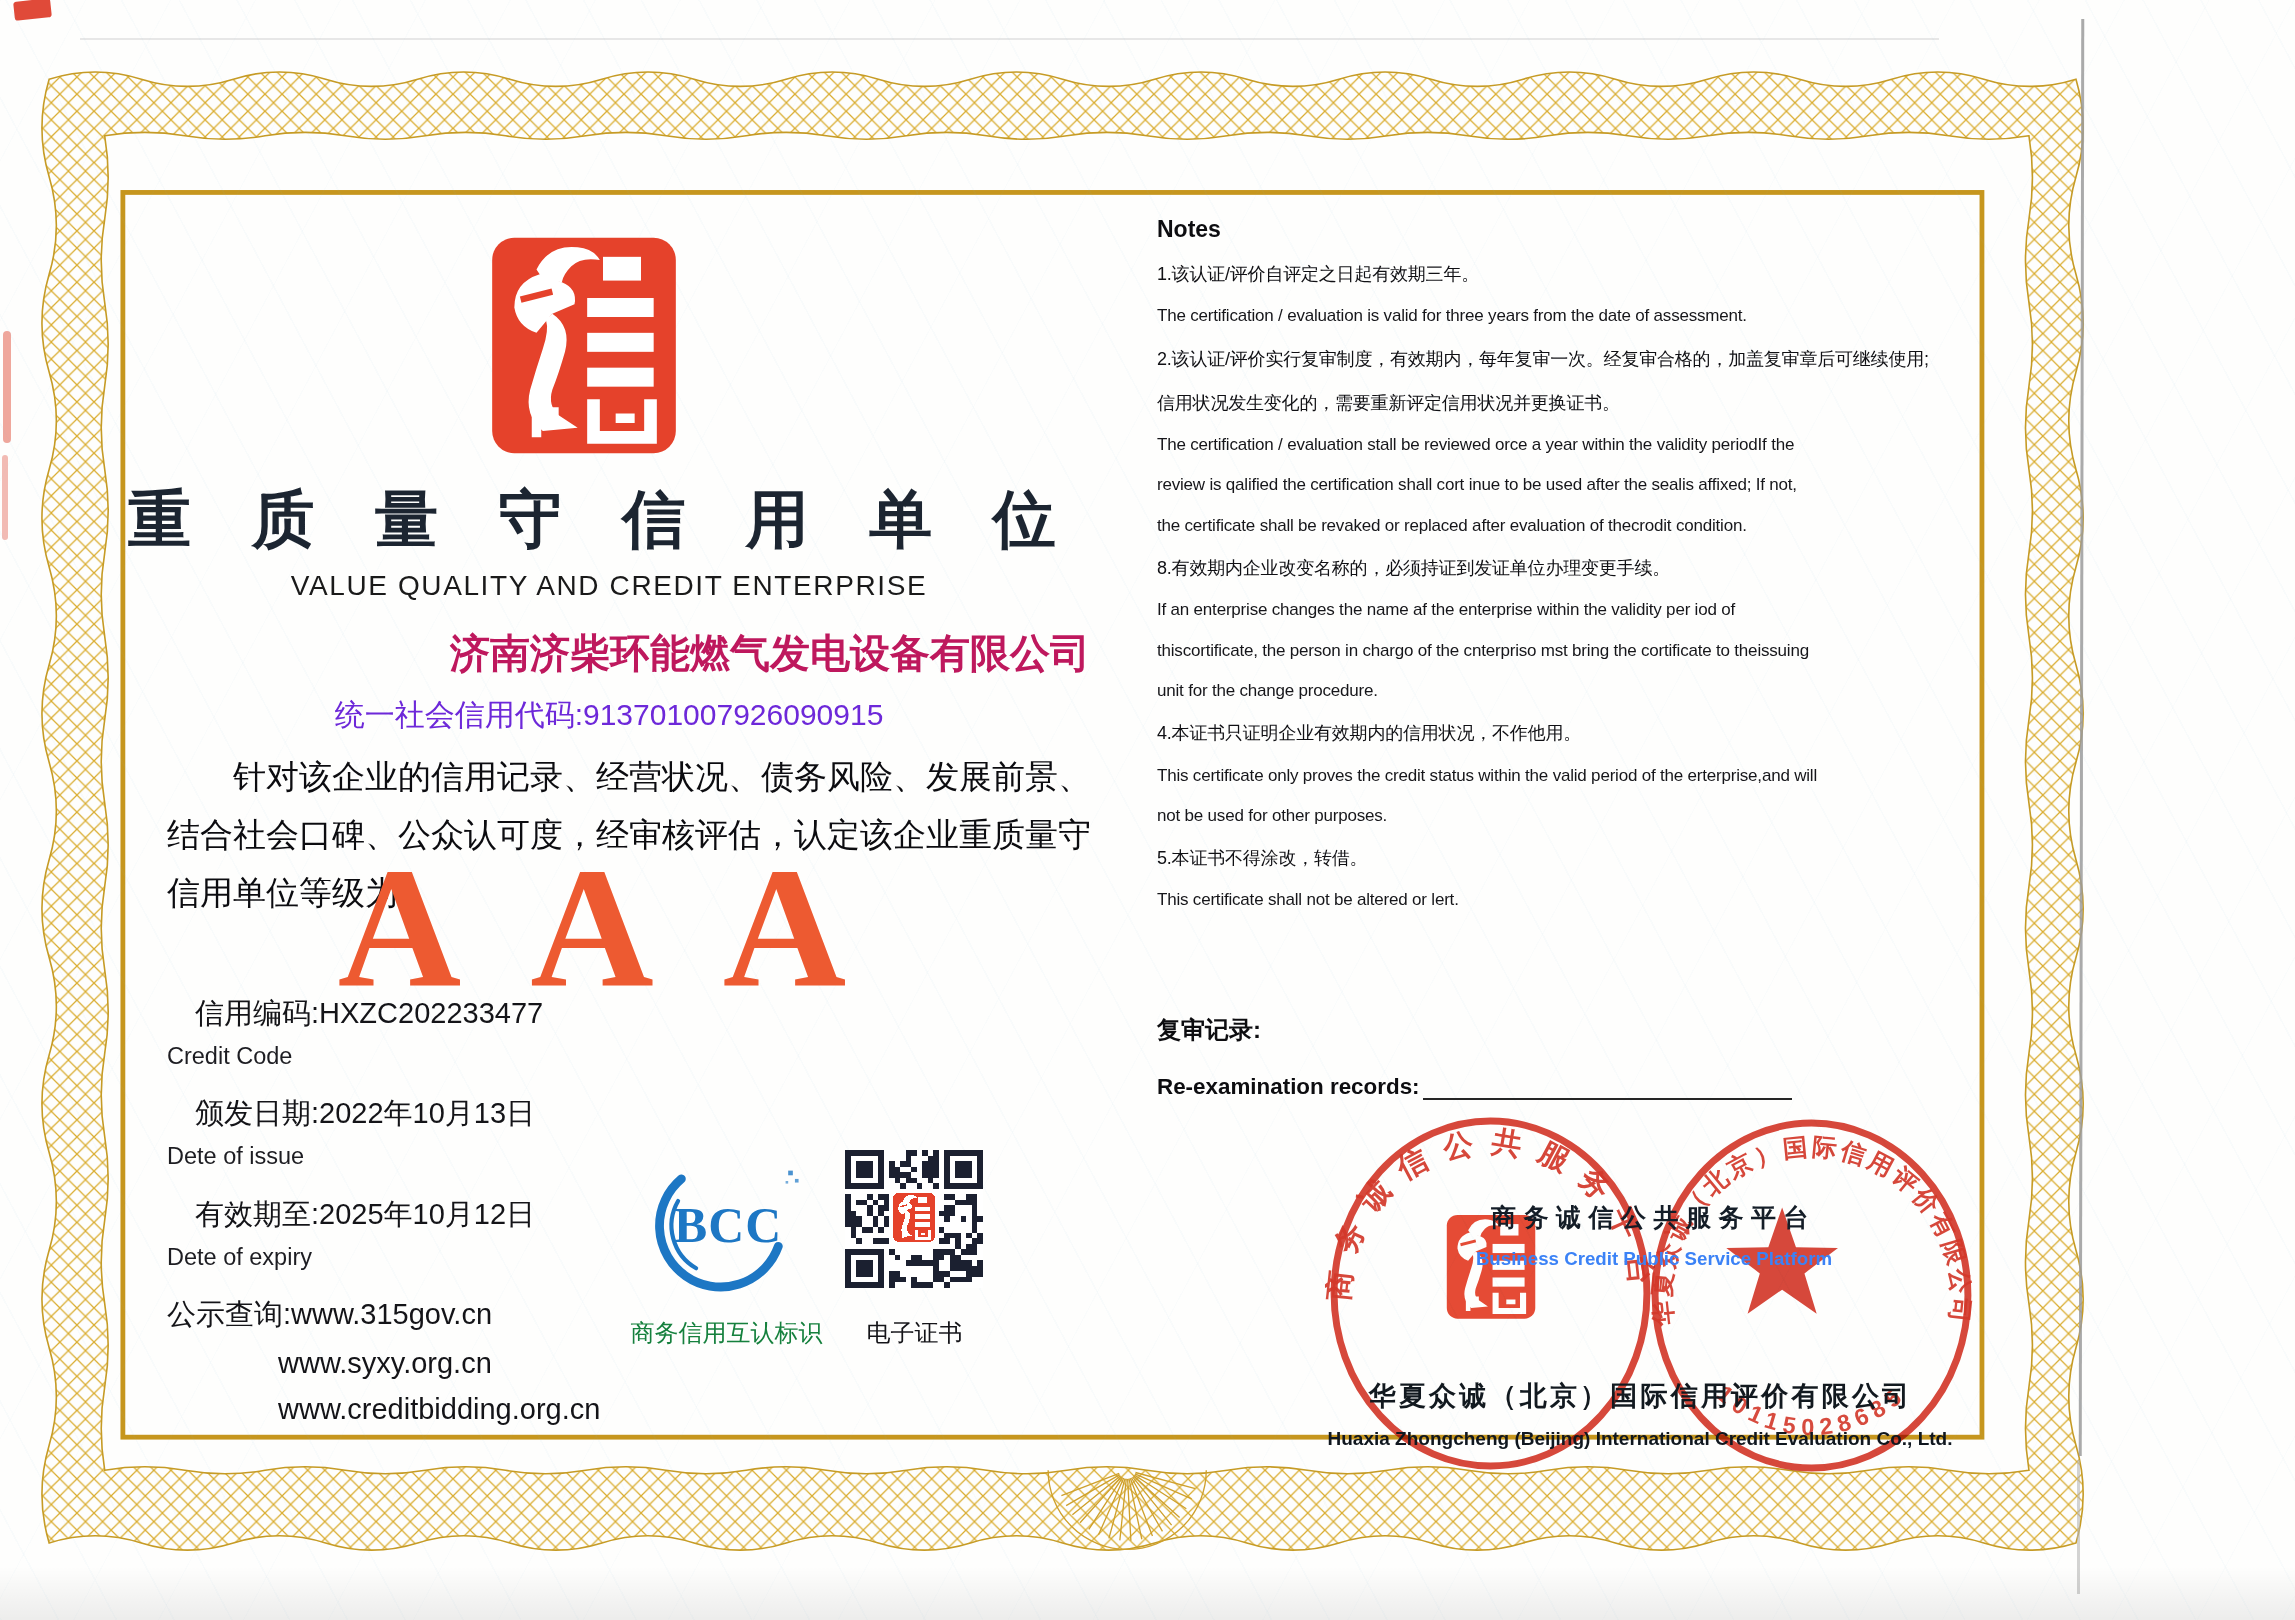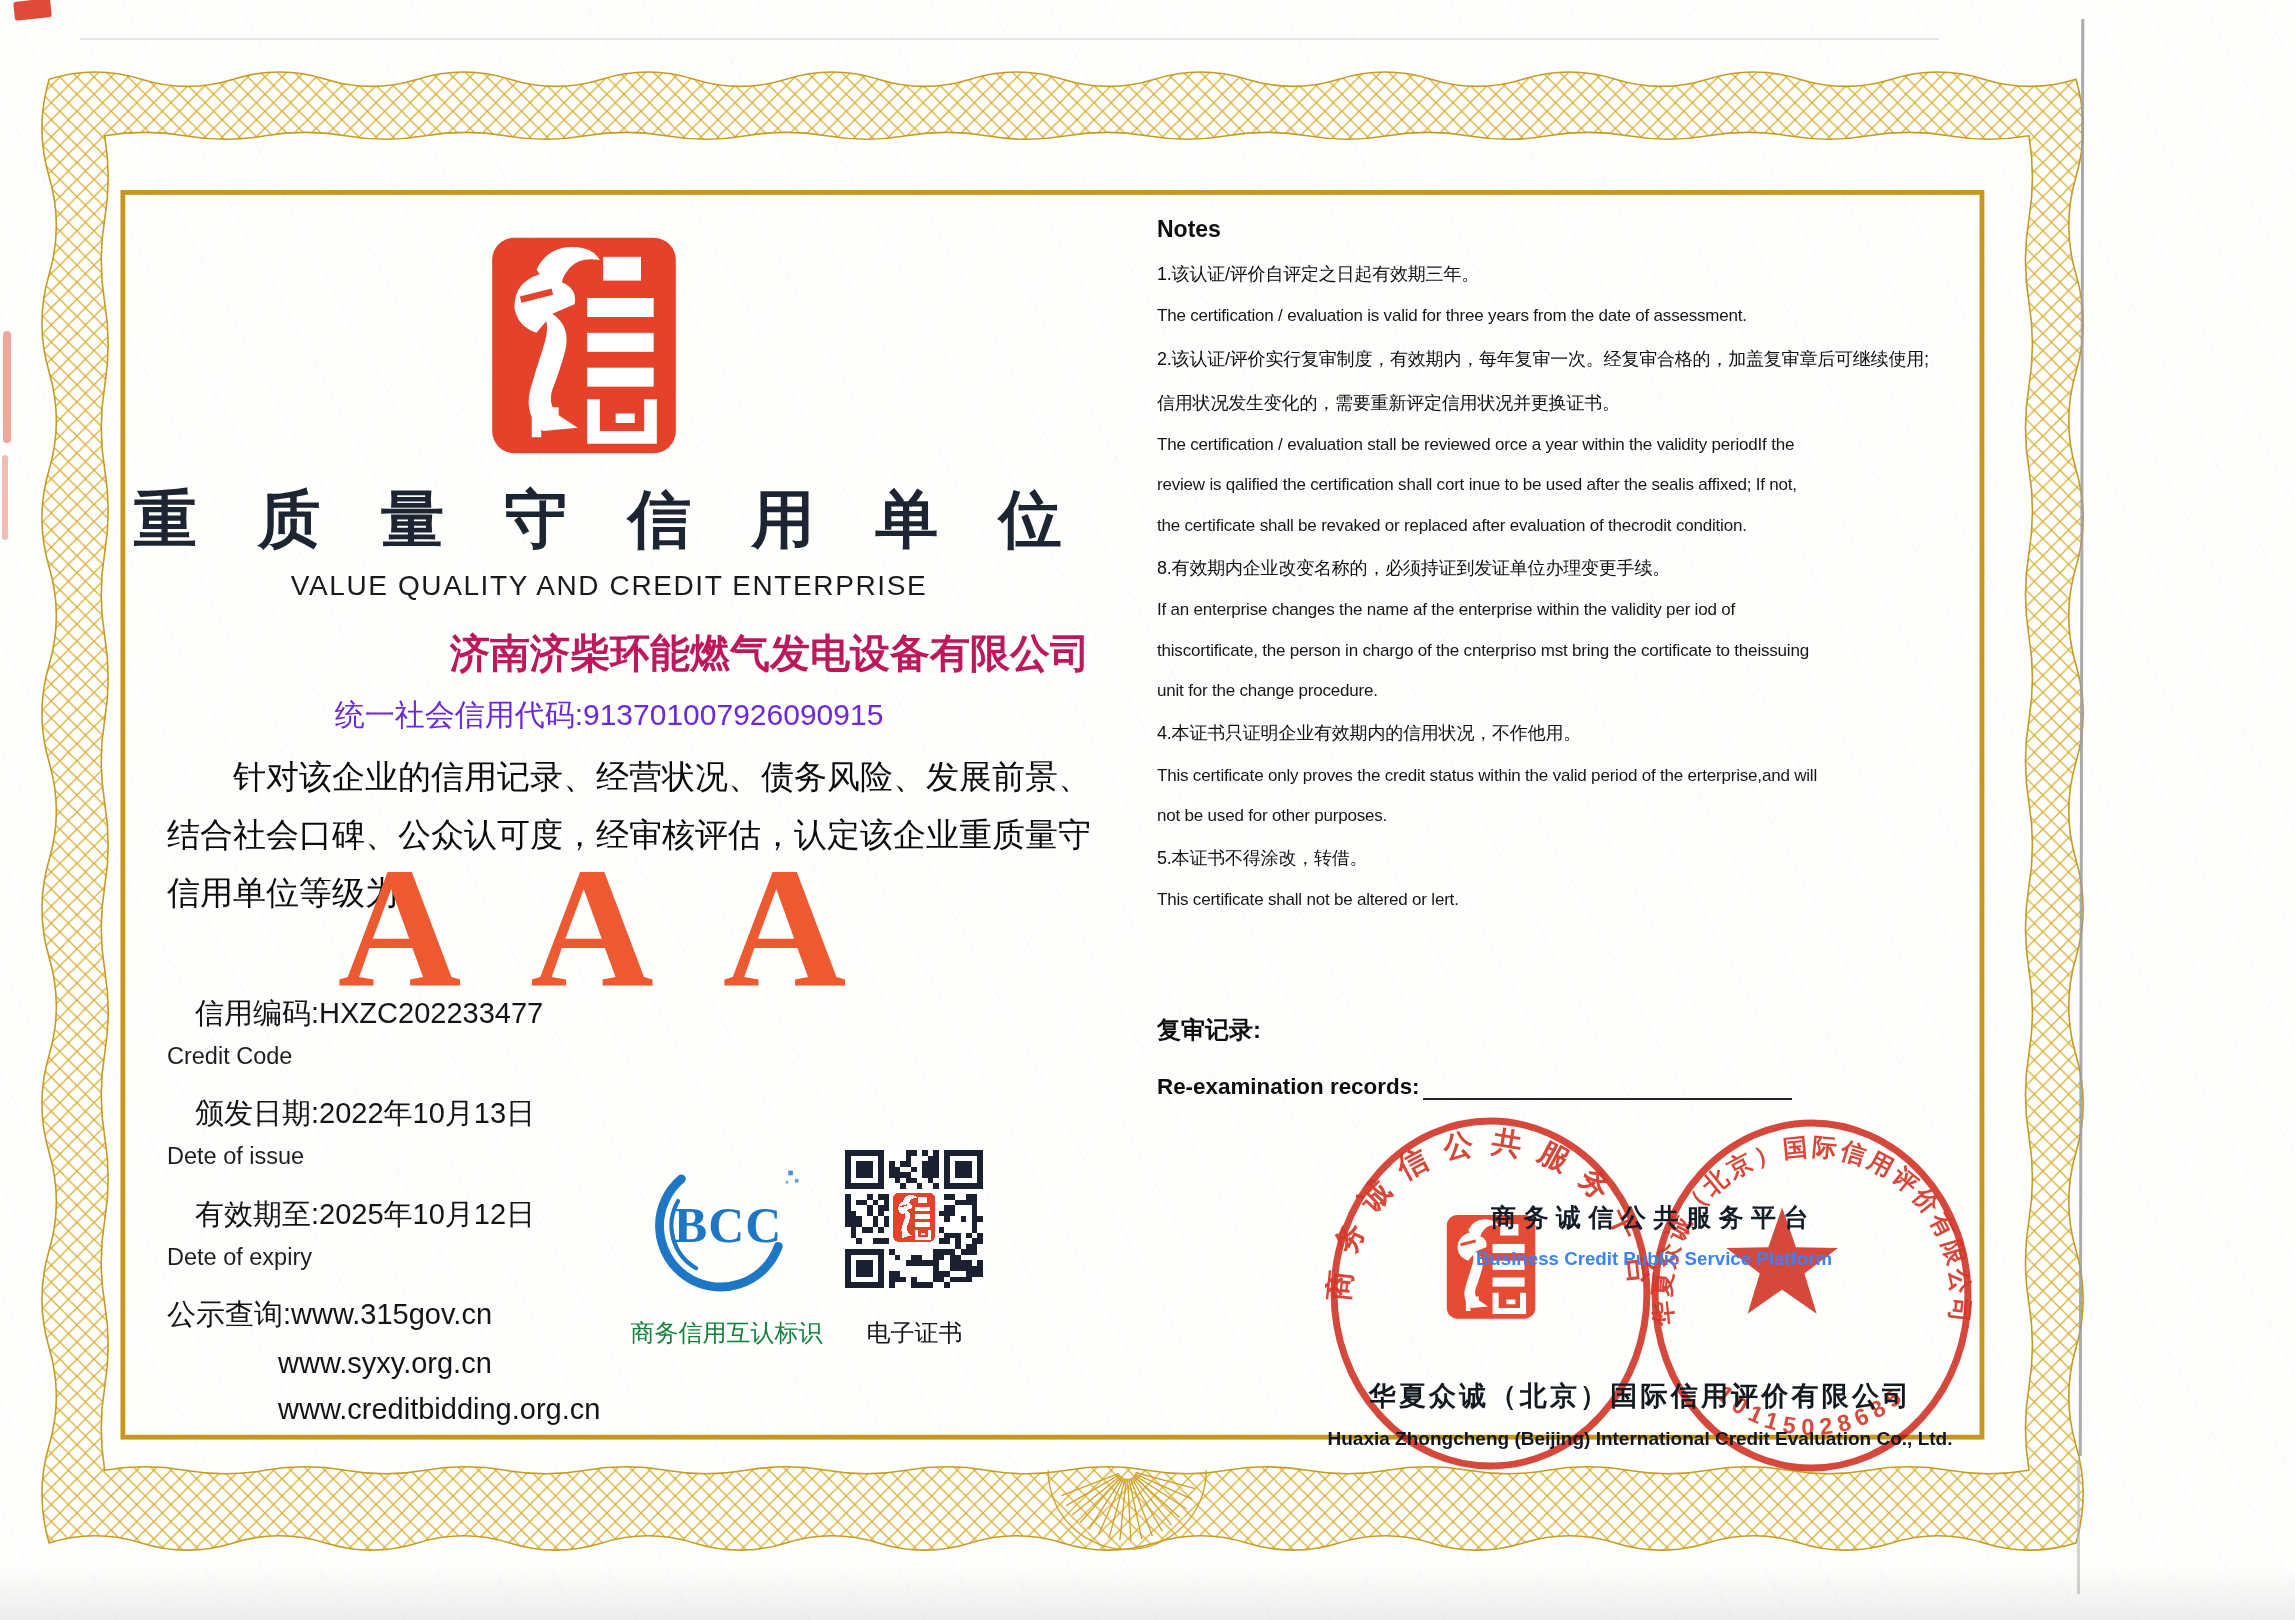--- a/index.html
+++ b/index.html
@@ -24,21 +24,21 @@
   #scanline-1{left:2080px;top:19px;width:3.2px;height:1437px;background:#9b9b9b;opacity:.85;z-index:1;transform:rotate(.1deg);}
   #scanline-2{left:2077px;top:1460px;width:2.7px;height:134px;background:#b5b5b5;opacity:.6;z-index:1;}
   #red-mark{left:14px;top:0;width:37px;height:19px;background:#dd3b28;border-radius:3.2px;transform:rotate(-6deg);opacity:.92;z-index:1;}
   #red-dash1{left:3.2px;top:331px;width:7.5px;height:112px;background:#e0503c;opacity:.5;border-radius:4.3px;z-index:1;}
   #red-dash2{left:2.1px;top:455px;width:6.4px;height:85px;background:#e0503c;opacity:.38;border-radius:4.3px;z-index:1;}
   #bottom-shadow{left:0;top:1566px;width:2295px;height:55px;z-index:1;
      background:linear-gradient(rgba(0,0,0,0),rgba(0,0,0,.07));}
 
   
   #seal-logo{left:489px;top:234px;width:190px;height:223px;z-index:3;}
-  #title-cn{left:128px;top:477px;width:962px;text-align:center;z-index:3;
+  #title-cn{left:128px;top:477px;width:962px;text-align:left;z-index:3;
      font:700 63px var(--serif);letter-spacing:22.4px;color:#1c2531;white-space:nowrap;}
   #title-en{left:128px;top:570px;width:962px;text-align:center;z-index:3;
      font:400 28px var(--sans);letter-spacing:1.6px;color:#1a1a1a;white-space:nowrap;}
   #company{left:128px;top:626px;width:962px;text-align:right;z-index:3;
      font:700 40px var(--sans);color:#be185d;white-space:nowrap;}
   #uscc{left:128px;top:695px;width:962px;text-align:center;z-index:3;
      font:400 30px var(--sans);color:#6d28d9;white-space:nowrap;}
   #statement{left:167px;top:748px;width:890px;z-index:3;font:400 33px var(--sans);color:#0c0c10;}
   #statement .sline{line-height:58px;white-space:nowrap;}
   #statement .indent{padding-left:66px;}

